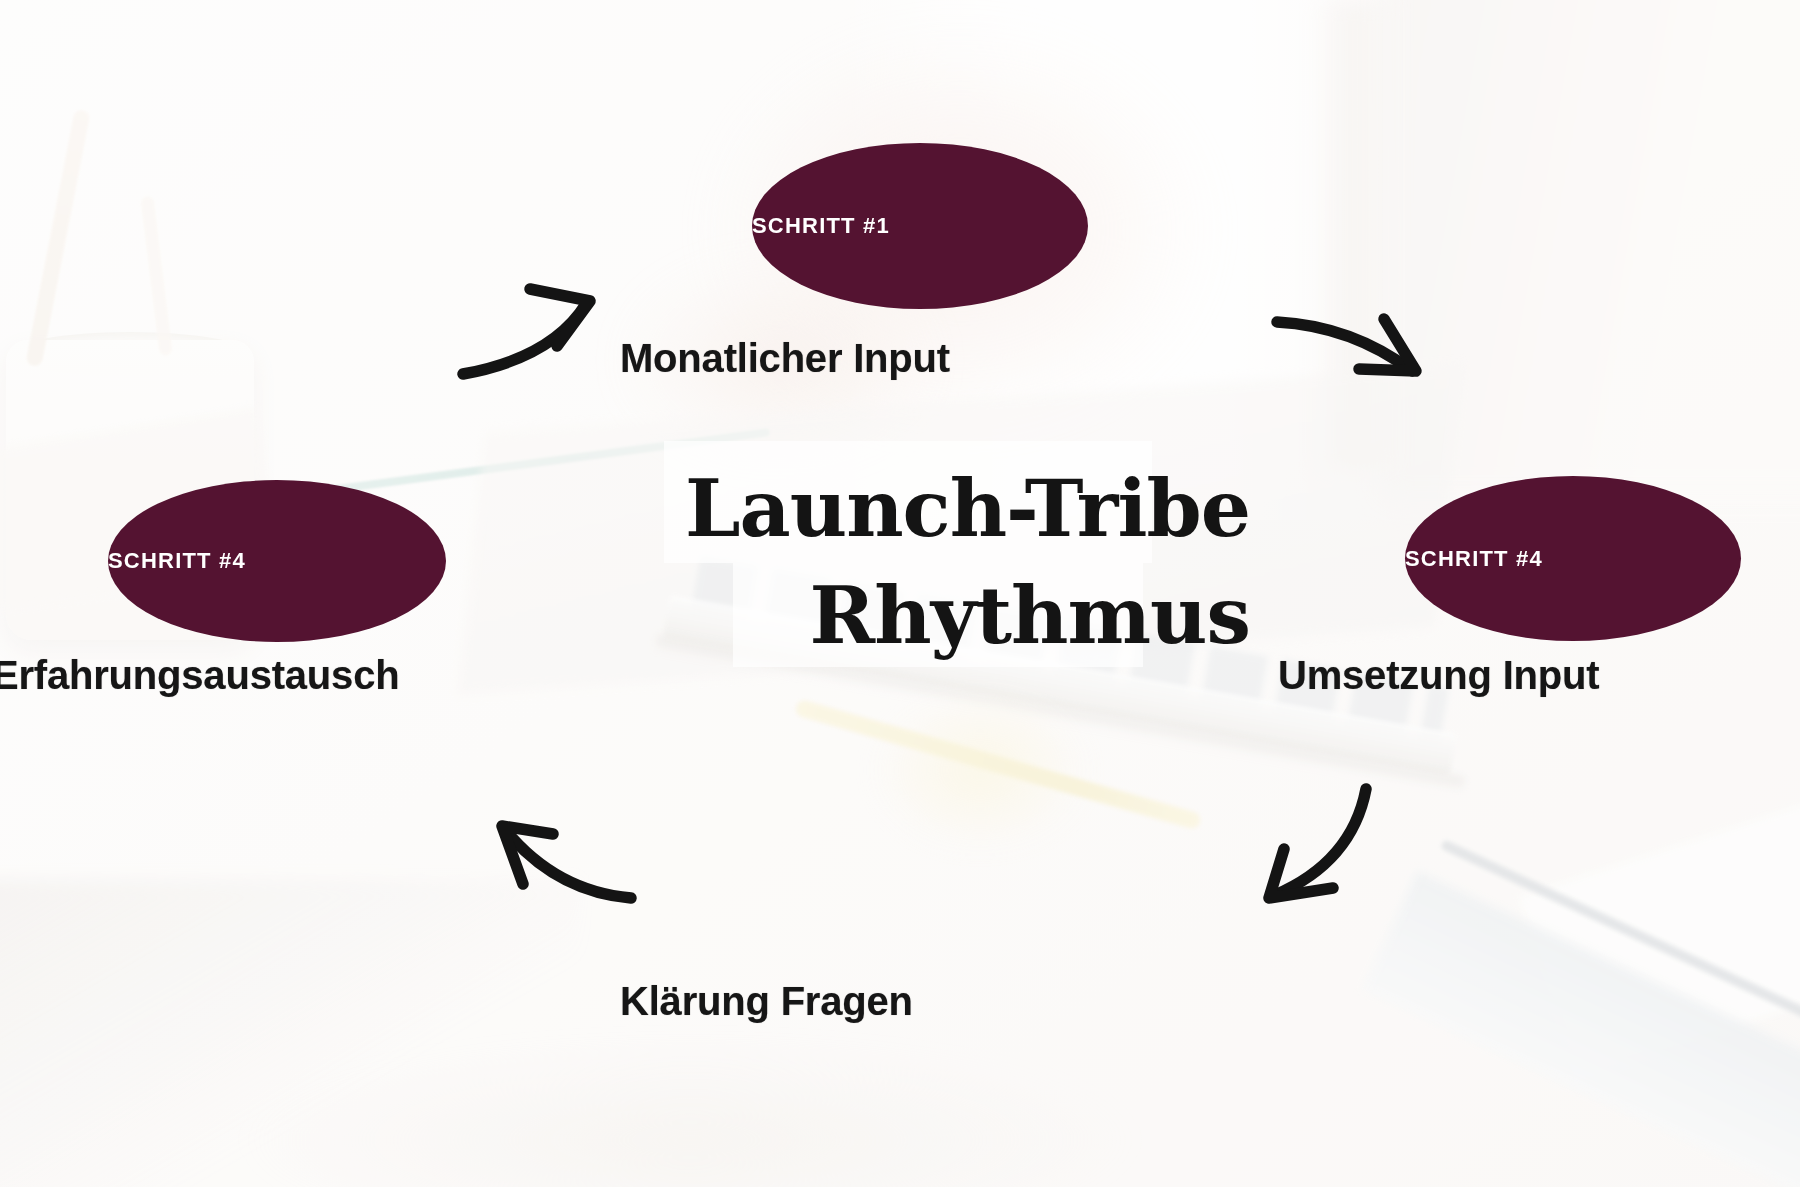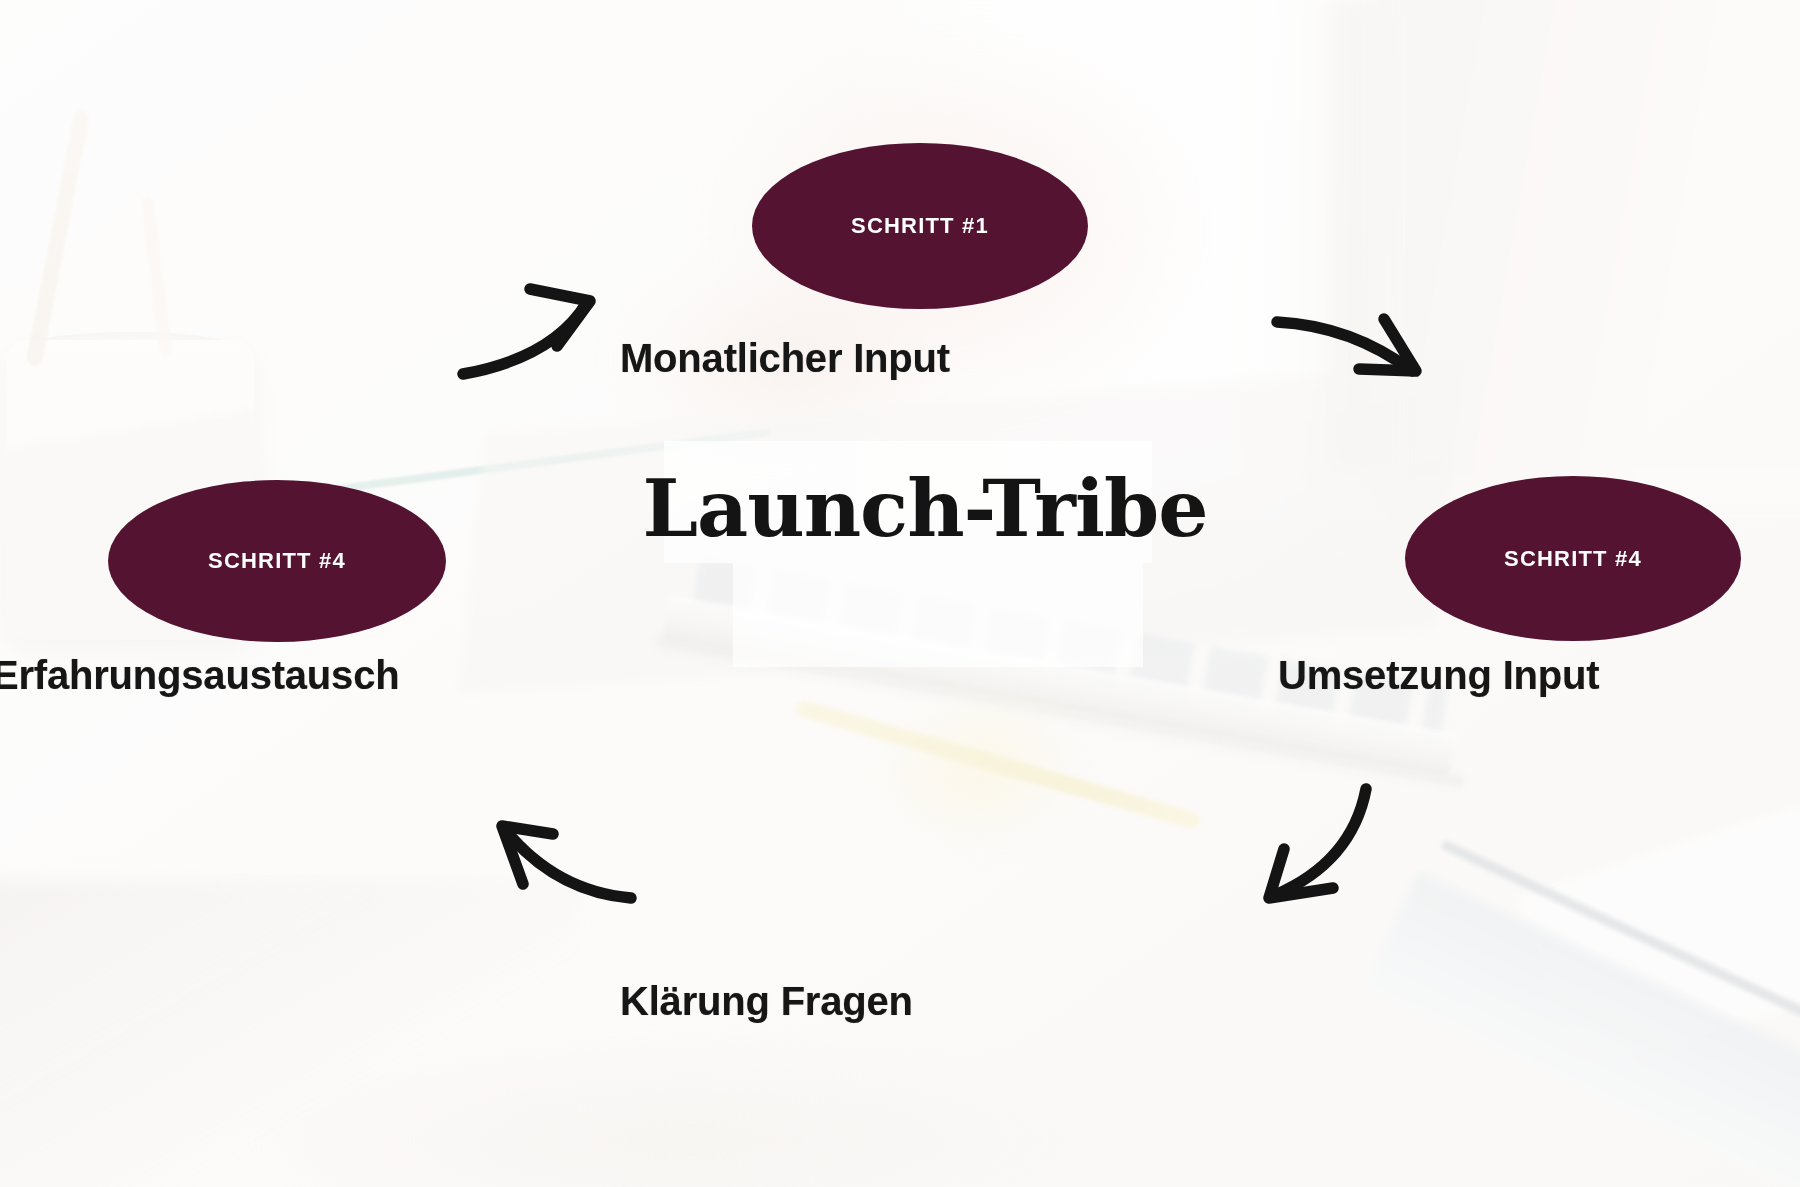--- a/index.html
+++ b/index.html
@@ -31,21 +31,21 @@
   .yellow-blob{left:870px;top:690px;width:220px;height:160px;background:radial-gradient(ellipse at center,#f8f0cd 0%,rgba(248,240,205,0) 70%);filter:blur(14px);opacity:.8;}
   .paper-top-right{left:1540px;top:840px;width:340px;height:190px;background:#fcfbfa;transform:rotate(-18deg);filter:blur(4px);opacity:.9;}
   .paper-line{left:1420px;top:938px;width:470px;height:10px;background:#c9cdd1;border-radius:5px;transform:rotate(25deg);filter:blur(2px);opacity:.85;}
   .paper-band{left:1360px;top:1000px;width:640px;height:130px;background:linear-gradient(180deg,#e4e8ea,#f3f4f5);transform:rotate(25deg);filter:blur(5px);opacity:.9;}
   .desk-shadow{left:-40px;top:880px;width:620px;height:320px;background:linear-gradient(150deg,rgba(205,198,191,.28),rgba(205,198,191,0) 65%);filter:blur(8px);}
   .bottom-soft{left:240px;top:1040px;width:900px;height:200px;background:radial-gradient(ellipse at center,rgba(236,229,222,.5),transparent 70%);filter:blur(12px);}
 
   
   .layer{position:absolute;inset:0;z-index:2;}
   .ellipse{
-    position:absolute;display:flex;align-items:center;justify-content:center;
+    position:absolute;display:flex;align-items:center;
     background:#541331;border-radius:50%;
   }
   .step-label{
     color:#ffffff;font-weight:700;font-size:22px;letter-spacing:1.2px;
   }
   .caption{
     position:absolute;width:600px;
     color:#161616;font-weight:700;font-size:40px;letter-spacing:-0.2px;
     text-shadow:0 0 1px rgba(22,22,22,.35);
   }
@@ -56,21 +56,21 @@
   .e3{left:750px;top:791px;width:340px;height:162px;}
   .c3{left:620px;top:979px;}
   .e4{left:108px;top:480px;width:338px;height:162px;}
   .c4{left:-8px;top:653px;}
 
   .title-backing{position:absolute;background:rgba(255,255,255,0.72);z-index:1;}
   .tb1{left:664px;top:441px;width:488px;height:122px;}
   .tb2{left:733px;top:563px;width:410px;height:104px;}
   .title-wrap{
     position:absolute;left:600px;top:455px;width:650px;z-index:2;
-    text-align:center;color:#141414;
+    text-align:right;color:#141414;
     font-family:"DejaVu Serif", serif;font-weight:700;
     font-size:79px;line-height:107px;letter-spacing:-1px;
   }
   .arrows{position:absolute;inset:0;z-index:2;pointer-events:none;}
 </style>
 </head>
 <body>
 
 <div class="canvas">
 
@@ -138,16 +138,17 @@
 
     <div class="caption c3">Klärung Fragen</div>
 
     <div class="ellipse e4">
       <span class="step-label">SCHRITT #4</span>
     </div>
     <div class="caption c4">Erfahrungsaustausch</div>
 
     <div class="title-wrap">
       <div>Launch-Tribe</div>
+      <div>Rhythmus</div>
     </div>
 
   </div>
 </div>
 
 </body></html>

